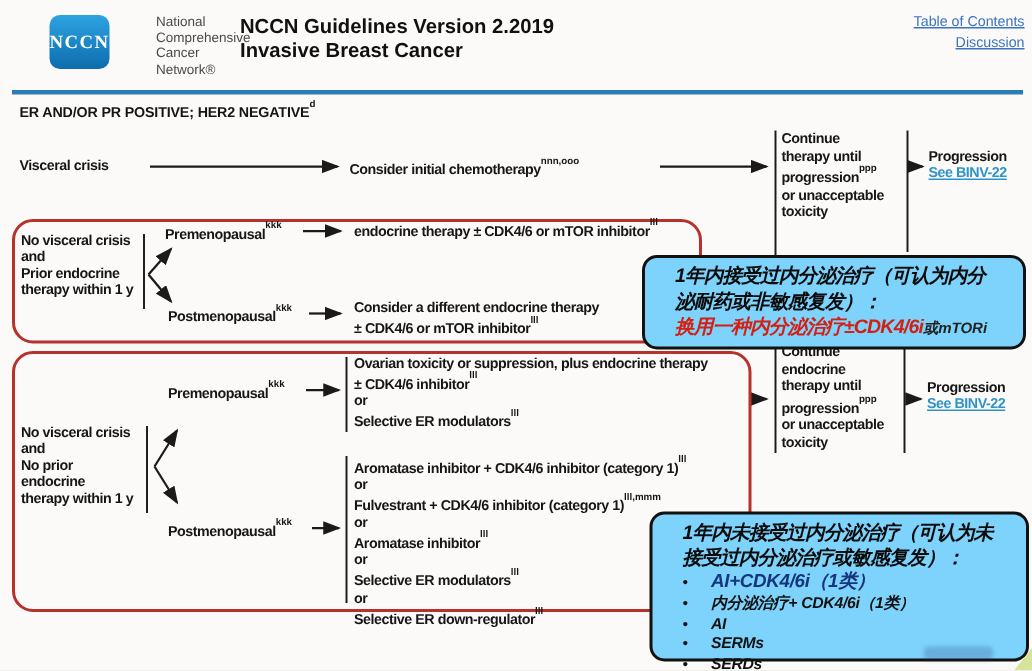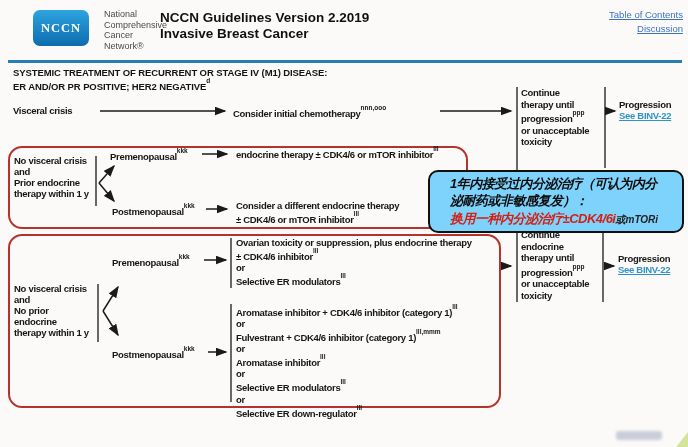--- a/index.html
+++ b/index.html
@@ -7,21 +7,21 @@
     --navy:#16357d; --divider:#2a7cb5; --logo1:#2da3e0; --logo2:#0d6cae;
     --ink:#161616;
   }
   html,body{margin:0;padding:0;background:#e9e8e6;}
   #stage{
     position:relative;width:688px;height:447px;background:#fbfaf8;
     font-family:"Liberation Sans","DejaVu Sans",sans-serif;overflow:hidden;
   }
   .abs{position:absolute;}
   
-  .logo{left:33px;top:10px;width:56px;height:36px;border-radius:7px;
+  .logo{left:33px;top:10px;width:40px;height:36px;border-radius:7px;
     background:linear-gradient(#2da3e0,#0d6cae);color:#fff;
     font:bold 12.5px "Liberation Serif","DejaVu Serif",serif;letter-spacing:1px;
     display:flex;align-items:center;justify-content:center;}
   .org{left:104px;top:9px;font:9px/10.5px "Liberation Sans",sans-serif;color:#4a4a4a;}
   .title{left:160px;top:10px;font:bold 13.5px/16px "Liberation Sans",sans-serif;color:#101010;}
   .links{right:5px;top:8px;text-align:right;font:9.5px/14px "Liberation Sans",sans-serif;}
   .links a{color:var(--link);text-decoration:underline;display:block;cursor:pointer;}
   .divider{left:8px;top:60px;width:674px;height:3px;background:var(--divider);}
   
   .flow{font-weight:bold;font-size:9.5px;line-height:11px;letter-spacing:-0.3px;color:var(--ink);z-index:2;}
@@ -62,21 +62,20 @@
     <div>NCCN Guidelines Version 2.2019</div>
     <div>Invasive Breast Cancer</div>
   </div>
   <div class="abs links">
     <a>Table of Contents</a>
     <a>Discussion</a>
   </div>
   <div class="abs divider"></div>
 
   <div class="abs sec" style="left:13px;top:67px;">
-    <div>SYSTEMIC TREATMENT OF RECURRENT OR STAGE IV (M1) DISEASE:</div>
     <div><span>ER AND/OR PR POSITIVE; HER2 NEGATIVE</span><sup class="sup">d</sup></div>
   </div>
 
   <svg class="abs wires" width="688" height="447" viewBox="0 0 688 447">
     <defs>
       <marker id="ah" markerWidth="8" markerHeight="6" refX="7" refY="3" orient="auto">
         <path d="M0,0 L8,3 L0,6 z" fill="#1a1a1a"></path>
       </marker>
     </defs>
     <g stroke="#1a1a1a" stroke-width="1.5" fill="none">
@@ -190,19 +189,29 @@
       <div class="ln"><span>therapy until</span></div>
       <div class="ln"><span>progression</span><sup>ppp</sup></div>
       <div class="ln"><span>or unacceptable</span></div>
       <div class="ln"><span>toxicity</span></div>
     </div>
   <div class="abs flow binv" style="left:618px;top:253px;">
     <div class="proglabel">Progression</div>
     <a>See BINV-22</a>
   </div>
 
+  <div class="abs callout" style="left:433px;top:341px;width:253px;height:100px;">
+    <div class="c-head">1年内未接受过内分泌治疗（可认为未接受过内分泌治疗或敏感复发）：</div>
+    <div class="bullet-list">
+        <div class="ln b-primary"><span>AI+CDK4/6i（1类）</span></div>
+        <div class="ln"><span>内分泌治疗+ CDK4/6i（1类）</span></div>
+        <div class="ln"><span>AI</span></div>
+        <div class="ln"><span>SERMs</span></div>
+        <div class="ln"><span>SERDs</span></div>
+      </div>
+  </div>
 
   <div class="abs wm-smudge"></div>
   <svg class="abs wm-tri" style="left:668px;top:428px;" width="20" height="19">
     <polygon points="8,19 20,4 20,19" fill="#d6e39b"></polygon>
   </svg>
 
 </div>
 
 </body></html>

